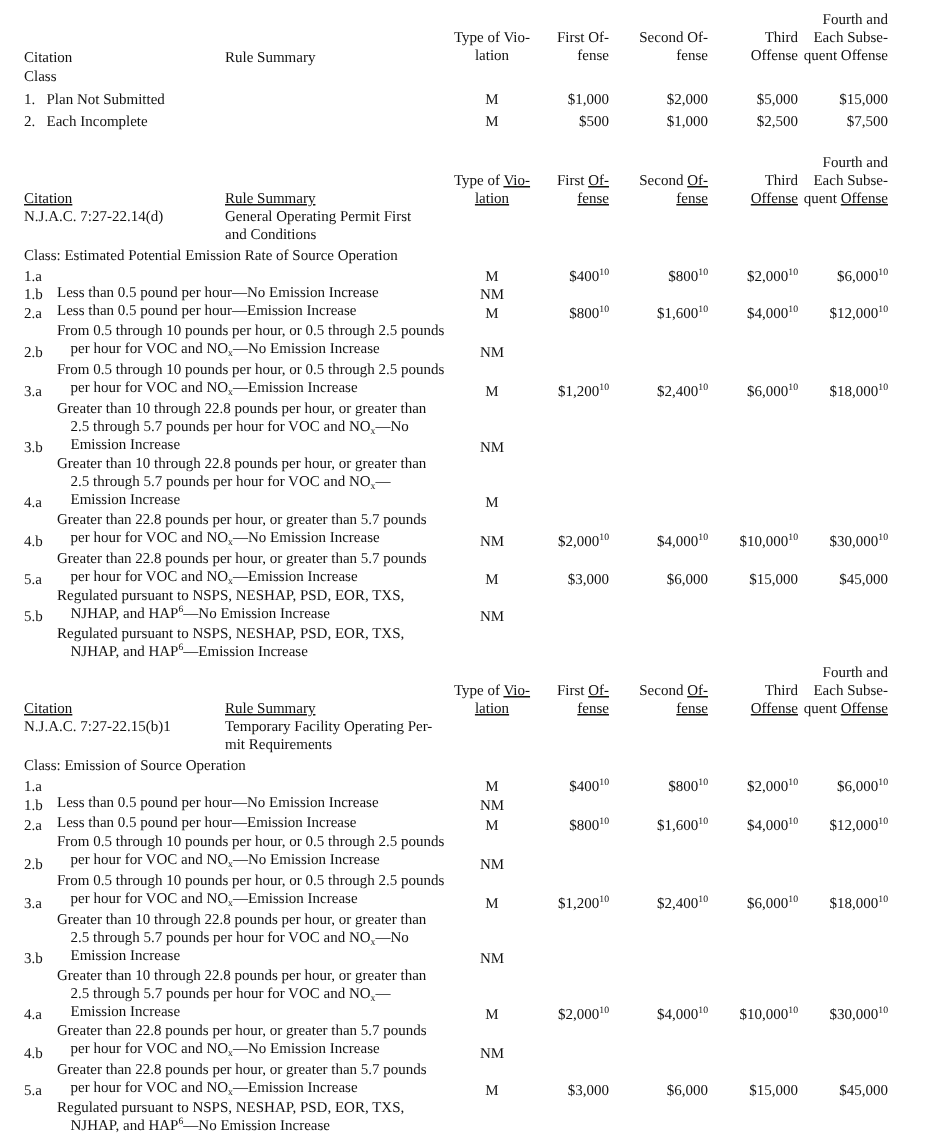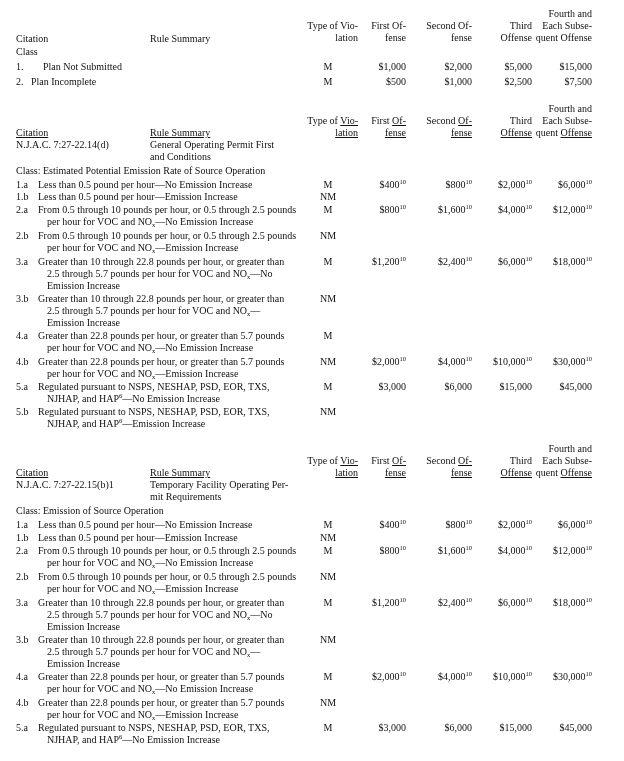--- a/index.html
+++ b/index.html
@@ -3,21 +3,21 @@
 <meta charset="utf-8">
 <style>
   html, body { margin: 0; padding: 0; background: #ffffff; }
   body {
     width: 624px; height: 761px; overflow: hidden; position: relative;
     font-family: "Liberation Serif", "DejaVu Serif", serif;
     font-size: 10px; color: #111; line-height: 12px;
   }
   .abs { position: absolute; white-space: nowrap; }
   .u { text-decoration: underline; }
-  .hdr { text-align: right; }
+  .hdr { text-align: center; }
   .r { text-align: right; }
   sup { font-size: 6.5px; line-height: 0; vertical-align: 4px; }
   sub { font-size: 6.5px; line-height: 0; vertical-align: -2px; }
   .num { position: absolute; left: 16px; width: 24px; }
   .desc { position: absolute; left: 38px; width: 260px; white-space: normal; }
   .row { position: absolute; left: 0; width: 624px; }
   .cell { position: absolute; white-space: nowrap; }
   .type { left: 300px; width: 56px; text-align: center; }
   .o1 { left: 340px; width: 66px; text-align: right; }
   .o2 { left: 406px; width: 66px; text-align: right; }
@@ -49,30 +49,30 @@
   <div class="abs r" style="left:530px;top:8px;width:62px;">
     <div>Fourth and</div>
     <div>Each Subse-</div>
     <div>quent Offense</div>
   </div>
 </div>
 <div class="abs" style="left:16px;top:46px;text-align:right;">Class</div>
 
 <div class="row" style="top:61px;">
   <span class="num">1.</span>
-  <span class="abs" style="left:43px;">Plan Not Submitted</span>
+  <span class="abs" style="left:31px;">Plan Not Submitted</span>
   <span class="cell type">M</span>
   <span class="cell o1">$1,000</span>
   <span class="cell o2">$2,000</span>
   <span class="cell o3">$5,000</span>
   <span class="cell o4">$15,000</span>
 </div>
 <div class="row" style="top:76px;">
   <span class="num">2.</span>
-  <span class="abs" style="left:31px;">Plan Incomplete</span>
+  <span class="abs" style="left:31px;">Each Incomplete</span>
   <span class="cell type">M</span>
   <span class="cell o1">$500</span>
   <span class="cell o2">$1,000</span>
   <span class="cell o3">$2,500</span>
   <span class="cell o4">$7,500</span>
 </div>
 
 <div>
   <div class="abs u" style="left:16px;top:127px;">Citation</div>
   <div class="abs u" style="left:150px;top:127px;">Rule Summary</div>
@@ -311,14 +311,14 @@
       <span class="cell type">M</span>
       <span class="cell o1">$3,000</span>
       <span class="cell o2">$6,000</span>
       <span class="cell o3">$15,000</span>
       <span class="cell o4">$45,000</span>
     </div>
   </div>
 
 <style>
   .desc { left: 38px; }
-  .desc > span { margin-left: 0; }
+  .desc > span { margin-left: 0; margin-top: 11px; }
 </style>
 
 </body></html>

